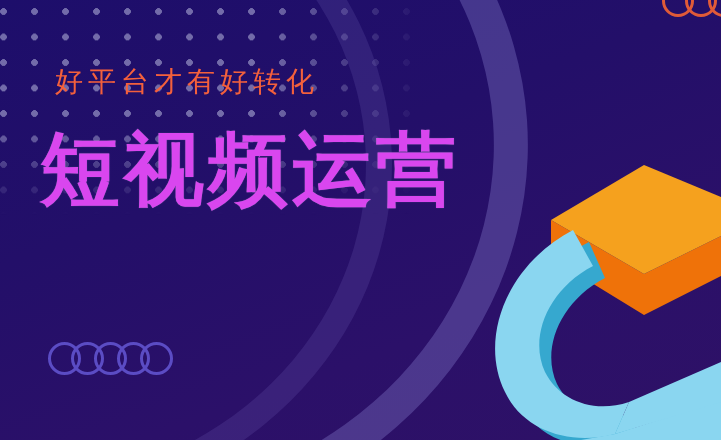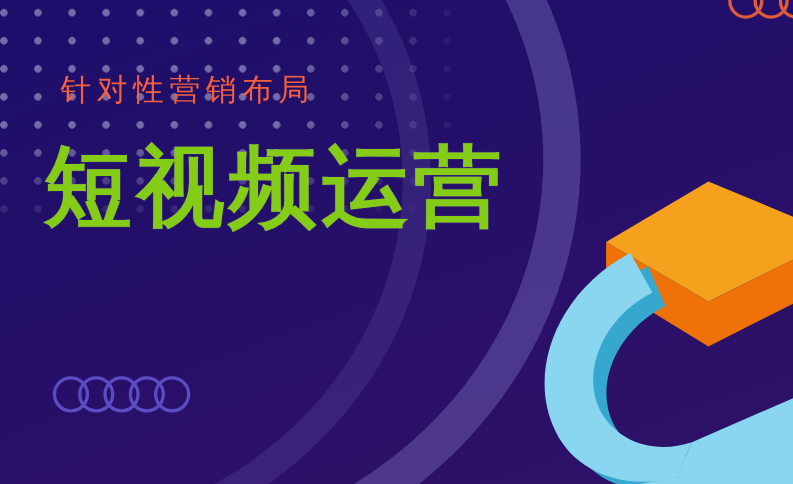--- a/index.html
+++ b/index.html
@@ -125,21 +125,21 @@
     font-family: "Liberation Sans", sans-serif;
     white-space: nowrap;
   }
   .headline {
     position: absolute;
     left: 40px;
     top: 130px;
     font-size: 80px;
     line-height: 1;
     font-weight: 700;
-    color: #84cc16;
+    color: #d946ef;
     letter-spacing: 4px;
     white-space: nowrap;
     font-family: "Liberation Sans", sans-serif;
     text-shadow: 0 0 1px rgba(255,255,255,0.4);
     text-align: right;
   }
   .subline {
     position: absolute;
     left: 42px;
     top: 262px;
@@ -199,17 +199,17 @@
   </div>
 
   <div class="rings rings-top-right">
     <span class="ring"></span>
     <span class="ring"></span>
     <span class="ring"></span>
 
   </div>
 
   <div class="text-block">
-    <div class="eyebrow">针对性营销布局</div>
+    <div class="eyebrow">好平台才有好转化</div>
     <div class="headline">短视频运营</div>
   </div>
 
 </div>
 
 </body></html>

